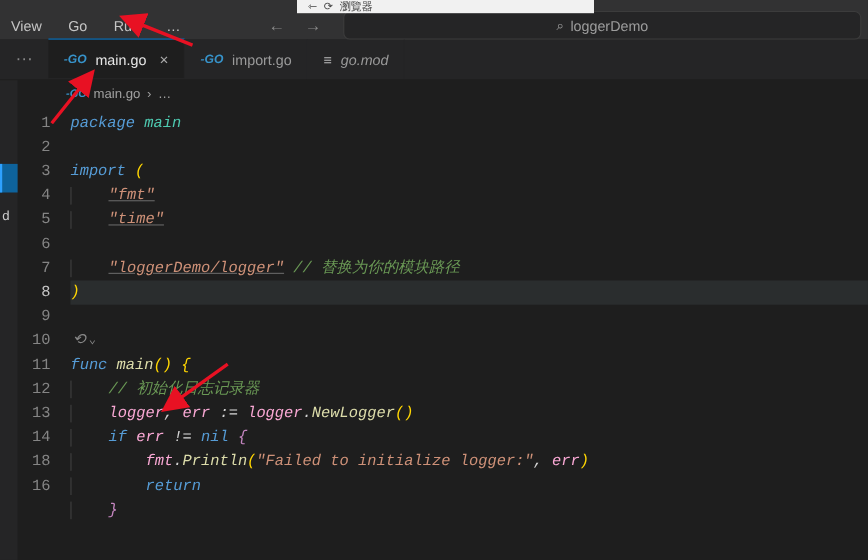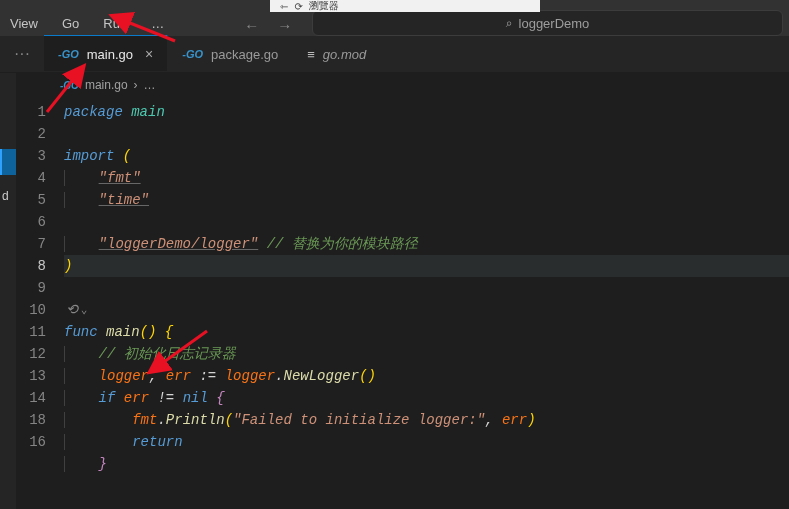--- a/index.html
+++ b/index.html
@@ -80,21 +80,21 @@
   .code { flex:1; white-space:pre; color:#d4d4d4;font-style:italic; }
   .code .line { height:22px; }
   .code .line.hl { background:#2a2d2e; }
   .gutter .ln.hl { color:#c6c6c6; }
   .tok-kw { color:#569cd6; }
   .tok-pkg { color:#4ec9b0; }
   .tok-str { color:#ce9178; }
   .tok-str-u { color:#ce9178; text-decoration: underline; text-decoration-color:#676767;}
   .tok-cmt { color:#6a9955;margin-top:13px; }
   .tok-fn { color:#dcdcaa; }
-  .tok-id { color:#f97316; }
+  .tok-id { color:#f9a8d4; }
   .tok-op { color:#d4d4d4; }
   .tok-par { color:#ffd602; }
   .tok-par2 { color:#c586c0; }
   .codelens { color:#888; height:22px; display:flex; align-items:center; padding-left:2px; gap:3px;}
   .codelens .chev { font-size:11px; }
   
   .arrow { position:absolute; pointer-events:none; }
   .arrow svg { overflow:visible; }
 </style>
 </head>
@@ -126,21 +126,21 @@
 <div class="tabs-row">
   <div class="left-dots">···</div>
 
   <div class="tab active">
     <span class="go-icon">-GO</span>
     <span>main.go</span>
     <span class="close">×</span>
   </div>
   <div class="tab">
     <span class="go-icon">-GO</span>
-    <span>package.go</span>
+    <span>import.go</span>
   </div>
   <div class="tab" style="font-style:italic;">
     <span class="burger">≡</span>
     <span>go.mod</span>
   </div>
 </div>
 
 <div class="left-strip">
   <div class="blue-slot"></div>
   <div class="d-label">d</div>

